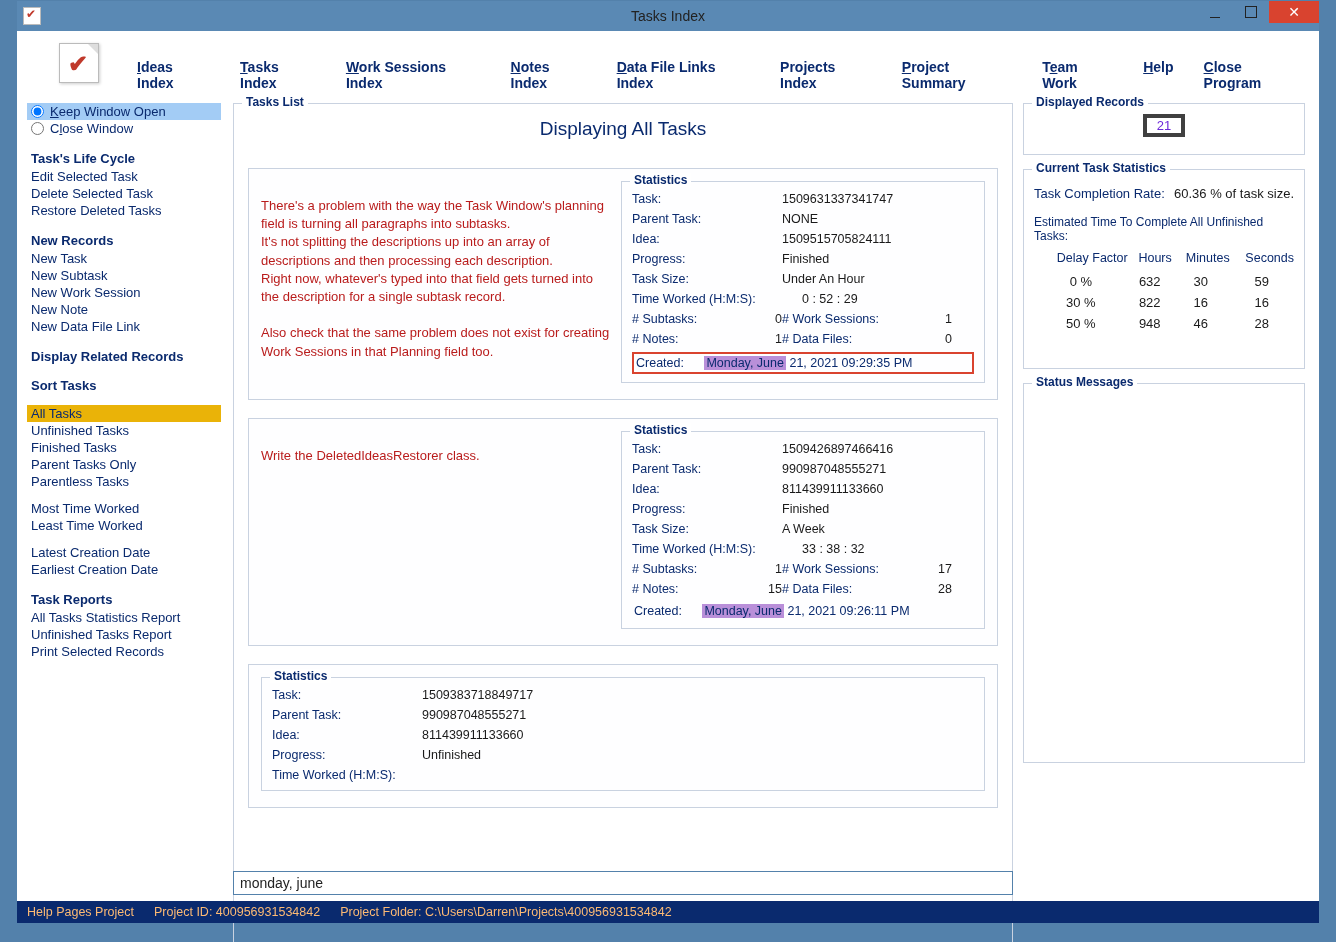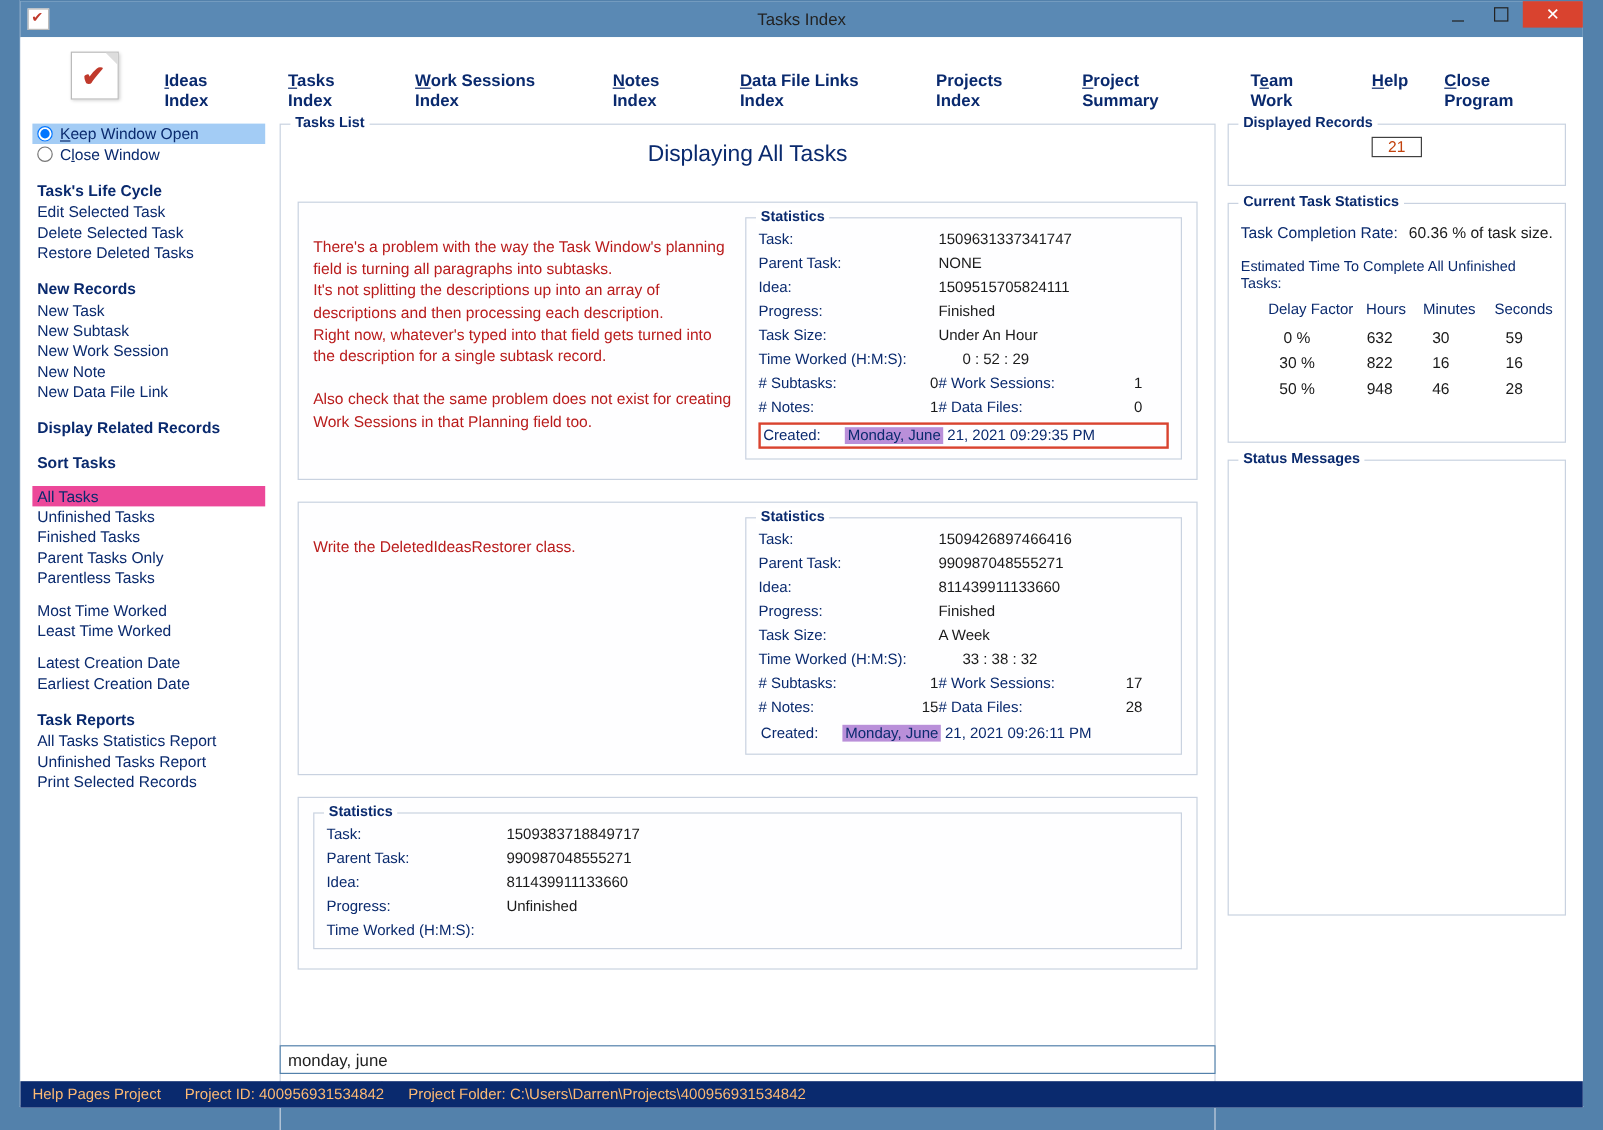--- a/index.html
+++ b/index.html
@@ -68,21 +68,21 @@
   .sidebar {
     position:absolute; left:10px; top:72px; width:194px;
   }
   .radio-group label { display:flex; align-items:center; padding:1px 4px; cursor:pointer; color:#0a2a6e;}
   .radio-group label input{margin-right:6px;}
   .radio-group label.selected { background:#a3ccf5; }
   .radio-group label .ul{text-decoration:underline;}
 
   .section-head { font-weight:bold; color:#0a2a6e; margin-top:14px; margin-bottom:2px; padding-left:4px;}
   .side-item { padding:1px 4px; color:#0a2a6e; cursor:pointer; }
-  .side-item.selected { background:#ec4899;margin-top:12px; }
+  .side-item.selected { background:#eab308;margin-top:12px; }
 
   
   .main {
     position:absolute; left:216px; top:72px; width:780px; height:790px;
   }
   .fieldset {
     border:1px solid #c9d2e0; position:relative; padding:0;
   }
   .fieldset > .legend {
     position:absolute; top:-9px; left:8px; background:#fff; padding:0 4px;
@@ -138,21 +138,21 @@
   
   .right {
     position:absolute; left:1006px; top:72px; width:282px;
   }
   .panel { border:1px solid #c9d2e0; position:relative; padding:12px 10px 10px; margin-bottom:14px; }
   .panel .legend {
     position:absolute; top:-9px; left:8px; background:#fff; padding:0 4px;
     font-size:12px; font-weight:bold; color:#0a2a6e;
   }
   .rec-count-box {
-    width:42px; margin:2px auto 0; border:1px solid #404040; text-align:center; padding:0 4px; color:#c2410c;
+    width:42px; margin:2px auto 0; border:4px solid #404040; text-align:center; padding:0 4px; color:#6d28d9;
   }
   .completion-row { font-size:13px; color:#0a2a6e; margin-top:4px;}
   .completion-row .val{color:#1a1a1a; float:right;}
   .est-title { font-size:12px; color:#0a2a6e; margin-top:14px; }
   .est-table { width:100%; border-collapse:collapse; margin-top:8px; text-align:center; }
   .est-table th { font-weight:normal; color:#0a2a6e; font-size:12.5px; padding-bottom:6px;text-align:right;}
   .est-table td { color:#1a1a1a; font-size:13px; padding:3px 0;}
 
   .status-panel { height:380px; }
 

